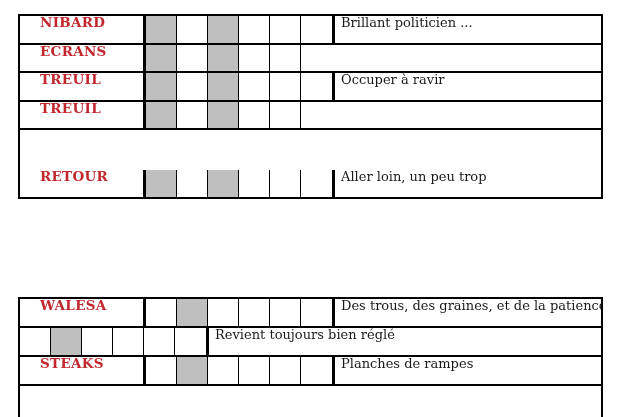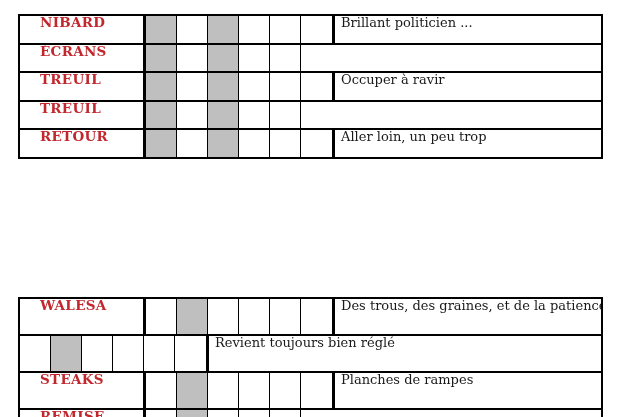--- a/index.html
+++ b/index.html
@@ -24,25 +24,25 @@
     background: #ffffff;
   }
   .t-top { top: 14px; }
   .t-bottom { top: 297px; }
 
   .row {
     display: flex;
     box-sizing: border-box;
     border-bottom: 2px solid var(--line, #000);
   }
-  .row:last-child { border-bottom: none; }
+  .row:last-child { border-bottom: none; margin-top: 40px; }
 
   .t-top .row { height: 28.5px; }
   .t-top .row:last-child { height: 26.5px; }
-  .t-bottom .row { height: 37px; }
+  .t-bottom .row { height: 29px; }
   .t-bottom .row:last-child { height: 20px; }
 
   .cell-word {
     box-sizing: border-box;
     width: 126px;
     border-right: 3px solid var(--line, #000);
     display: flex;
     align-items: flex-start;
     padding-left: 20px;
     overflow: hidden;

